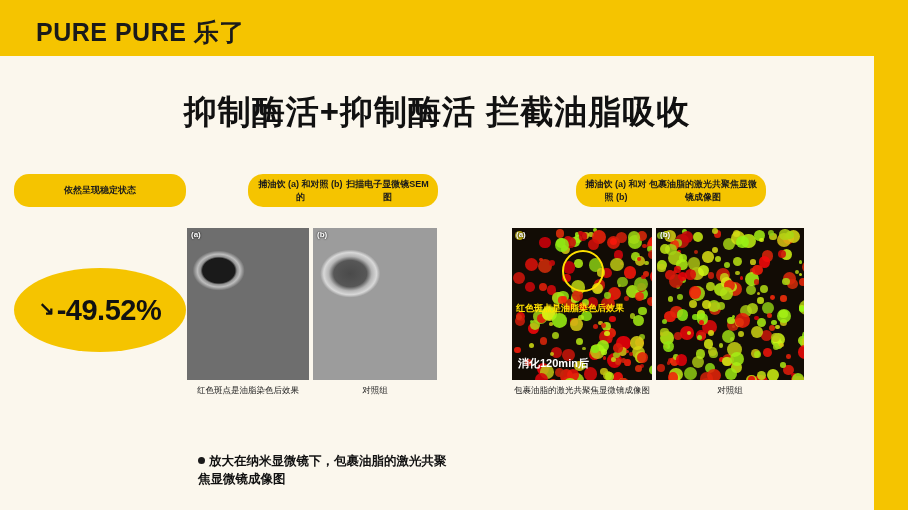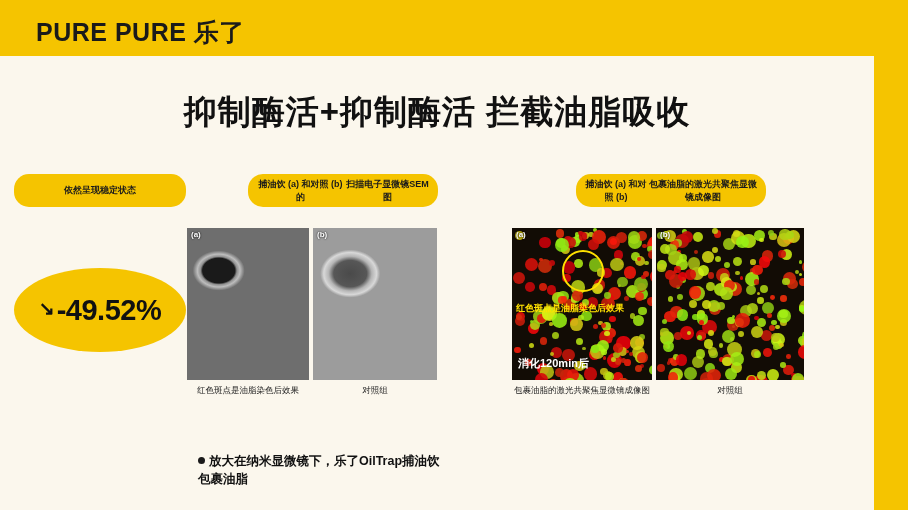--- a/index.html
+++ b/index.html
@@ -657,17 +657,17 @@
             <span class="blob" style="left:13.6%;top:83.2%;width:11.1px;height:11.1px;background:rgba(225,1,10,0.88);"></span>
             <span class="blob" style="left:51.2%;top:57.4%;width:3.1px;height:3.1px;background:rgba(164,235,20,0.85);"></span>
             <span class="blob" style="left:22.2%;top:38.3%;width:12.3px;height:12.3px;background:rgba(243,27,10,0.88);"></span>
           </div>
       </div>
       <div class="corner-label">(b)</div>
     </div>
     <div class="tile-caption" id="cap-d">对照组</div>
 
     <div class="bullet" id="bul-2">
-      <span class="dot"></span><span class="txt">放大在纳米显微镜下，乐了OilTrap捕油饮包裹油脂</span>
+      <span class="dot"></span><span class="txt">放大在纳米显微镜下，包裹油脂的激光共聚焦显微镜成像图</span>
     </div>
 
   </div>
 </div>
 
 </body></html>

